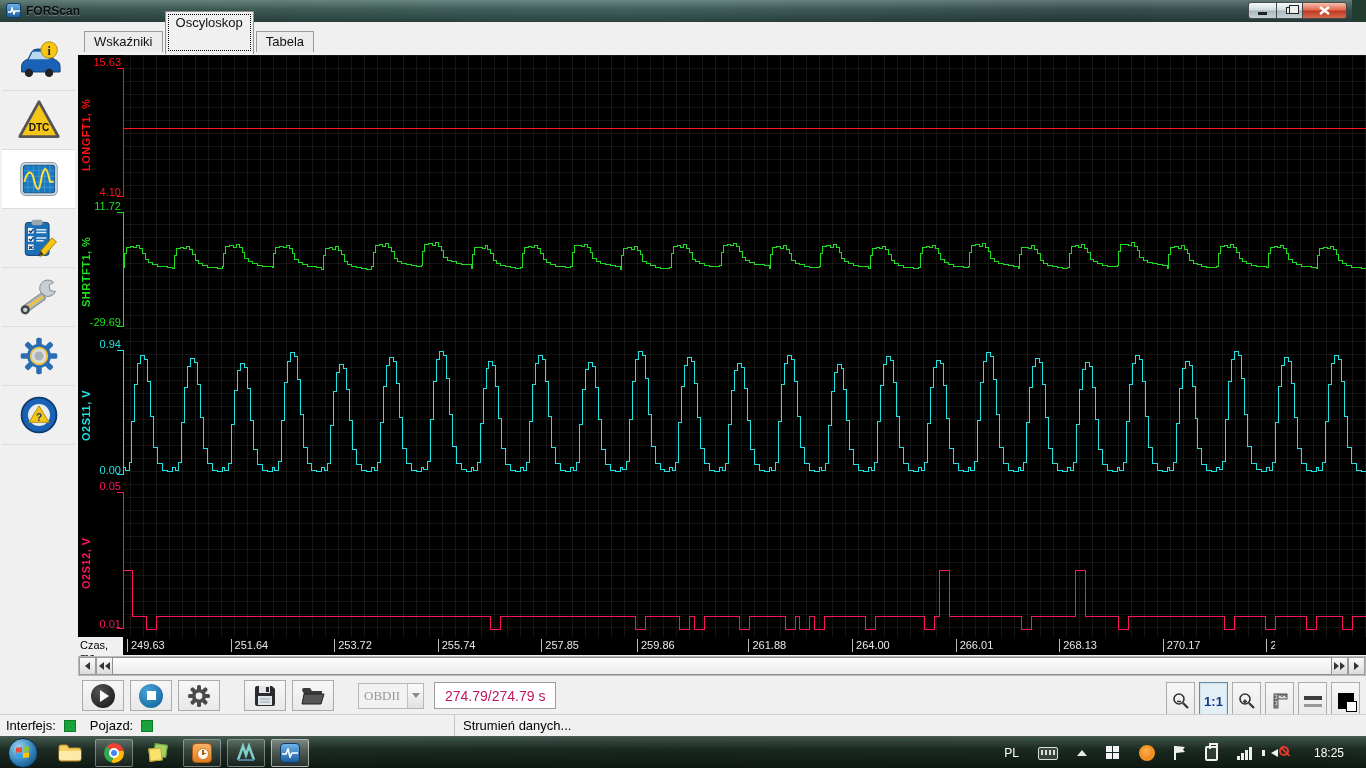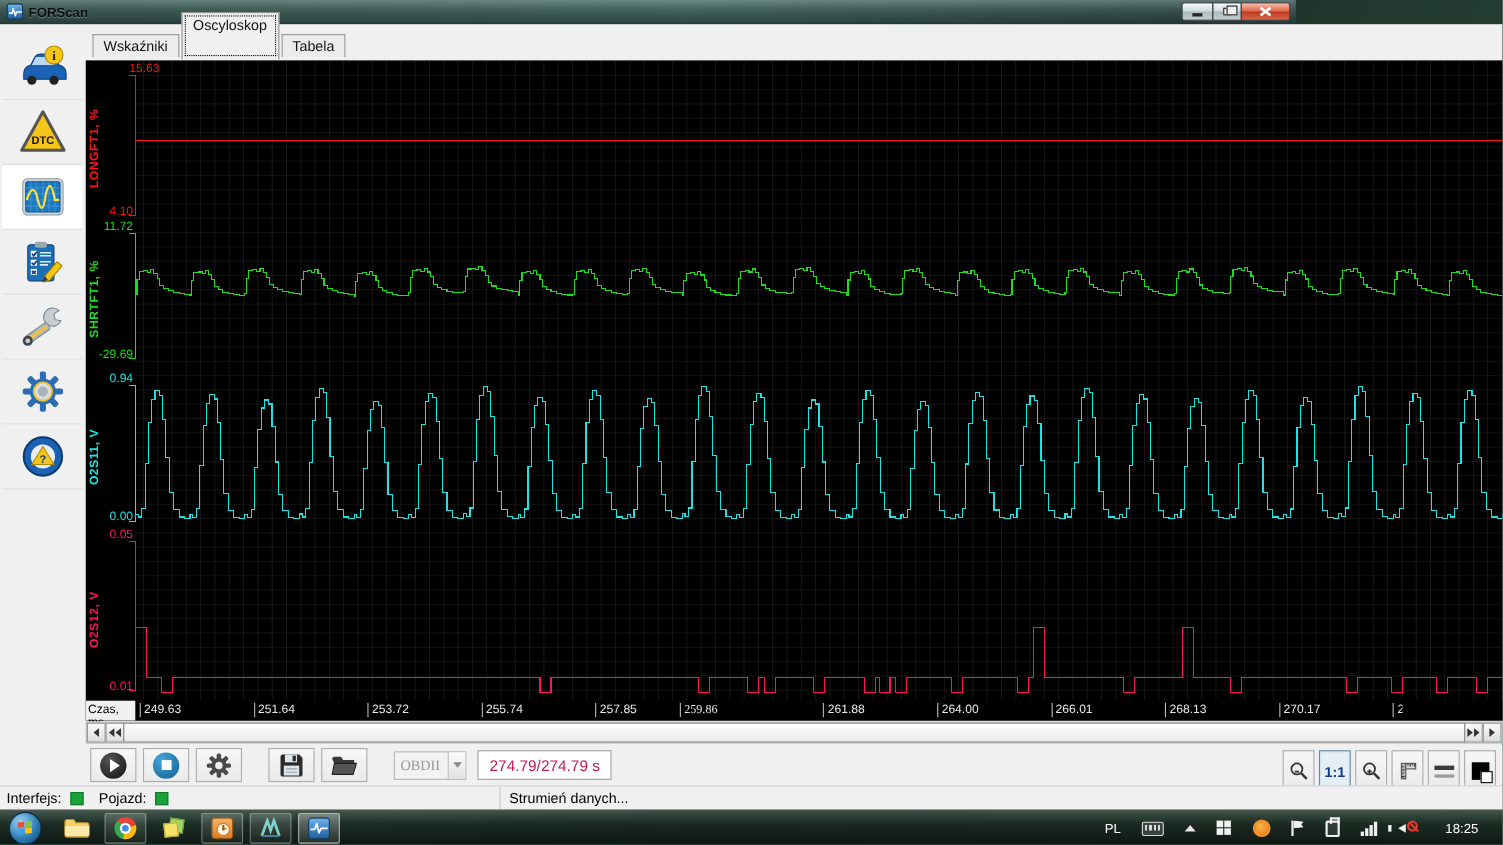--- a/index.html
+++ b/index.html
@@ -3,21 +3,21 @@
 <meta charset="utf-8">
 <style>
   * { box-sizing: border-box; margin:0; padding:0; }
   html,body { width:1366px; height:768px; overflow:hidden; }
   body {
     font-family:"Liberation Sans", sans-serif;
     background: linear-gradient(120deg,#24402f 0%,#33584a 35%,#1d332a 60%,#2c4a3a 100%);
     position:relative;
   }
   
-  .titlebar{position:absolute;top:0;left:0;width:1178px;height:22px;
+  .titlebar{position:absolute;top:0;left:0;width:1352px;height:22px;
     background:linear-gradient(180deg,rgba(150,175,180,.55),rgba(80,105,110,.5) 45%,rgba(40,60,66,.6));
     border-bottom:1px solid rgba(0,0,0,.55); display:flex;align-items:center;}
   .app-ico{width:15px;height:15px;margin:0 5px 0 6px;border-radius:3px;
     background:linear-gradient(180deg,#6db3e8,#1f5e9e);border:1px solid #123c66;position:relative;}
   .app-ico svg{position:absolute;left:1px;top:3px;}
   .titlebar .title{font-size:12px;color:#0b0f10;font-weight:bold;text-shadow:0 1px 1px rgba(255,255,255,.35);}
   .winbtns{position:absolute;right:5px;top:2px;display:flex;}
   .wbtn{height:17px;border:1px solid #4a4a4a;border-radius:3px;margin-left:-1px;
     background:linear-gradient(180deg,#f4fbfc,#cfdadd 48%,#a8b8bc 52%,#c4d2d5);
     display:flex;align-items:center;justify-content:center;}
@@ -256,38 +256,38 @@
           <path d="M39 437.5 H45 V573 H39" fill="none" stroke="#ff1166" shape-rendering="crispEdges"></path>
           <polyline points="45.0,561.1 45.0,561.1 45.0,515.2 54.9,515.2 54.9,561.1 68.6,561.1 68.6,574.7 78.6,574.7 78.6,561.1 412.9,561.1 412.9,574.7 422.9,574.7 422.9,561.1 557.1,561.1 557.1,574.7 567.1,574.7 567.1,561.1 601.9,561.1 601.9,574.7 611.8,574.7 611.8,561.1 616.8,561.1 616.8,574.7 626.7,574.7 626.7,561.1 661.5,561.1 661.5,574.7 671.5,574.7 671.5,561.1 707.5,561.1 707.5,574.7 717.5,574.7 717.5,561.1 721.2,561.1 721.2,574.7 731.1,574.7 731.1,561.1 736.1,561.1 736.1,574.7 746.1,574.7 746.1,561.1 787.1,561.1 787.1,574.7 797.0,574.7 797.0,561.1 846.7,561.1 846.7,574.7 856.7,574.7 856.7,561.1 861.7,561.1 861.7,515.2 871.6,515.2 871.6,561.1 943.7,561.1 943.7,574.7 953.6,574.7 953.6,561.1 997.1,561.1 997.1,515.2 1007.1,515.2 1007.1,561.1 1040.6,561.1 1040.6,574.7 1050.6,574.7 1050.6,561.1 1146.3,561.1 1146.3,574.7 1156.2,574.7 1156.2,561.1 1187.3,561.1 1187.3,574.7 1197.3,574.7 1197.3,561.1 1228.3,561.1 1228.3,574.7 1238.3,574.7 1238.3,561.1 1264.4,561.1 1264.4,574.7 1274.3,574.7 1274.3,561.1 1288.0,561.1" fill="none" stroke="#ff1166" stroke-width="1" shape-rendering="crispEdges"></polyline>
         </g>
     </svg>
 
     <div class="ch-name" style="top: 32px; color: rgb(255, 20, 20);">LONGFT1, %</div>
     <div class="ch-name" style="top: 169px; color: rgb(29, 221, 29);">SHRTFT1, %</div>
     <div class="ch-name" style="top: 312px; color: rgb(31, 226, 226);">O2S11, V</div>
     <div class="ch-name" style="top: 460px; color: rgb(255, 17, 102);">O2S12, V</div>
 
-    <div class="ch-val" style="top: 1px; color: rgb(255, 20, 20); margin-left: 24px;">15.63</div>
+    <div class="ch-val" style="top: 1px; color: rgb(255, 20, 20);">15.63</div>
     <div class="ch-val" style="top: 131px; color: rgb(255, 20, 20);">4.10</div>
     <div class="ch-val" style="top: 145px; color: rgb(29, 221, 29);">11.72</div>
     <div class="ch-val" style="top: 261px; color: rgb(29, 221, 29);">-29.69</div>
     <div class="ch-val" style="top: 283px; color: rgb(31, 226, 226);">0.94</div>
     <div class="ch-val" style="top: 409px; color: rgb(31, 226, 226);">0.00</div>
     <div class="ch-val" style="top: 425px; color: rgb(255, 17, 102);">0.05</div>
     <div class="ch-val" style="top: 563px; color: rgb(255, 17, 102);">0.01</div>
 
     <div class="xaxis">
       <div class="xlabel">Czas, ms</div>
       <div class="xticks" id="xticks">
           <span class="xtick" style="left: 4px;">249.63</span>
           <span class="xtick" style="left: 107.58px;">251.64</span>
           <span class="xtick" style="left: 211.16px;">253.72</span>
           <span class="xtick" style="left: 314.74px;">255.74</span>
           <span class="xtick" style="left: 418.32px;">257.85</span>
-          <span class="xtick" style="left: 495px; font-family: Liberation Serif, serif;">259.86</span>
+          <span class="xtick" style="left: 514px;">259.86</span>
           <span class="xtick" style="left: 625.48px;">261.88</span>
           <span class="xtick" style="left: 729.06px;">264.00</span>
           <span class="xtick" style="left: 832.64px;">266.01</span>
           <span class="xtick" style="left: 936.22px;">268.13</span>
           <span class="xtick" style="left: 1039.8px;">270.17</span>
           <span class="xtick" style="left: 1143.38px;">272.22</span>
         </div>
     </div>
   </div>
 

